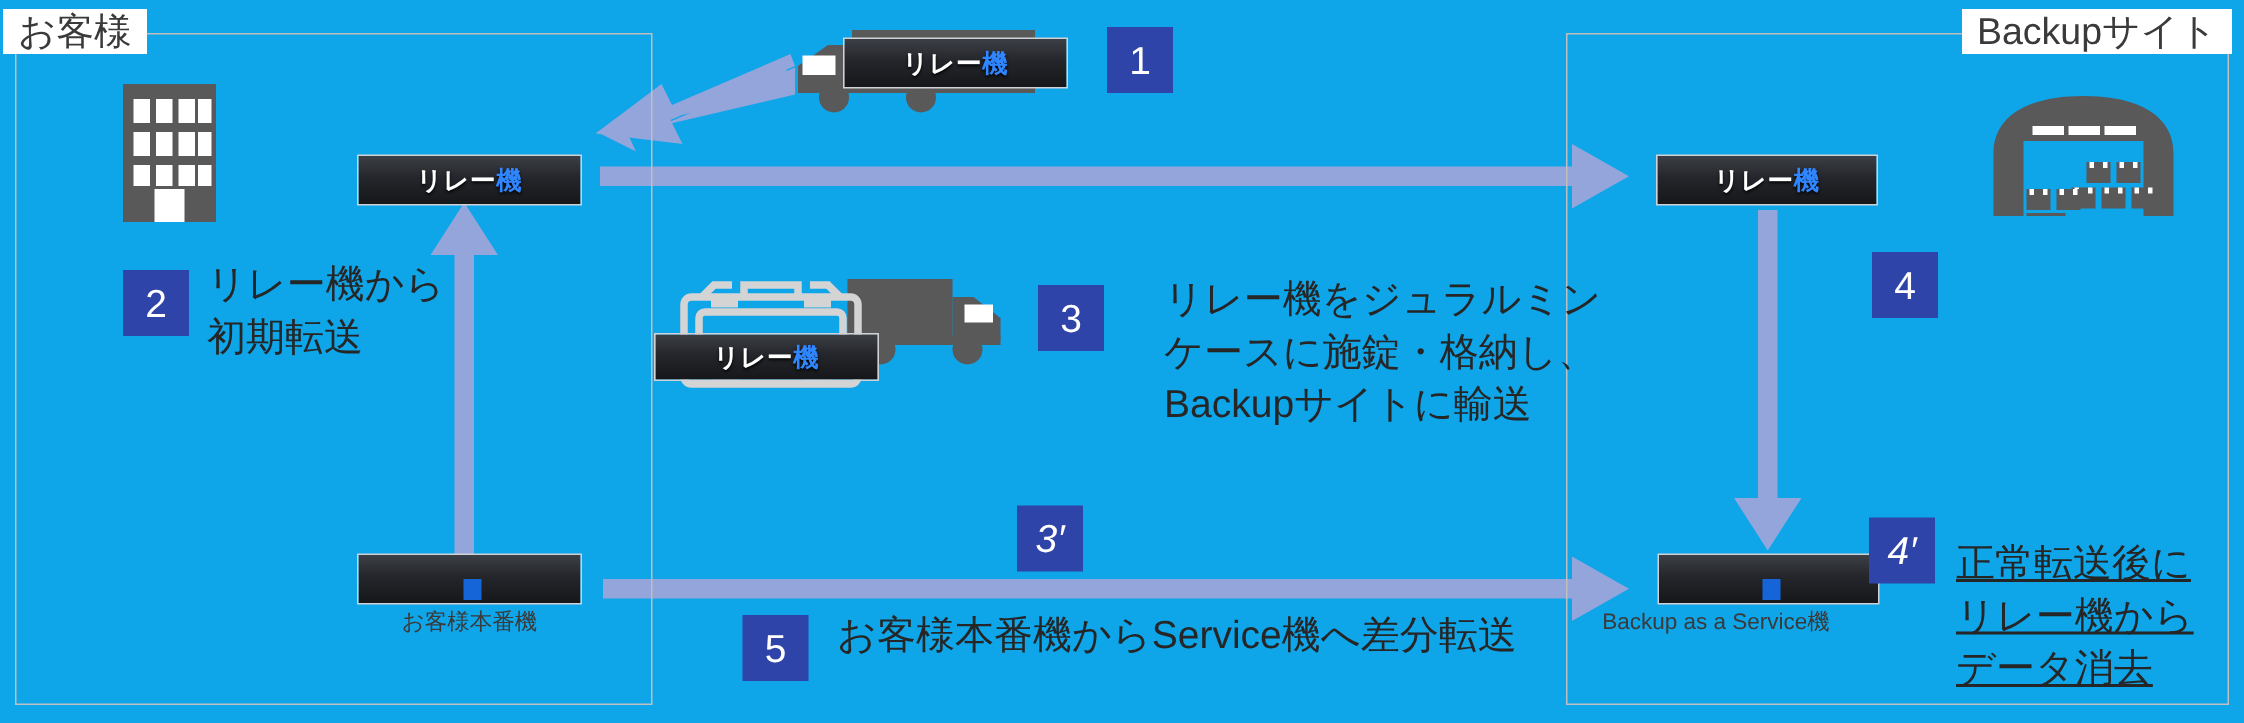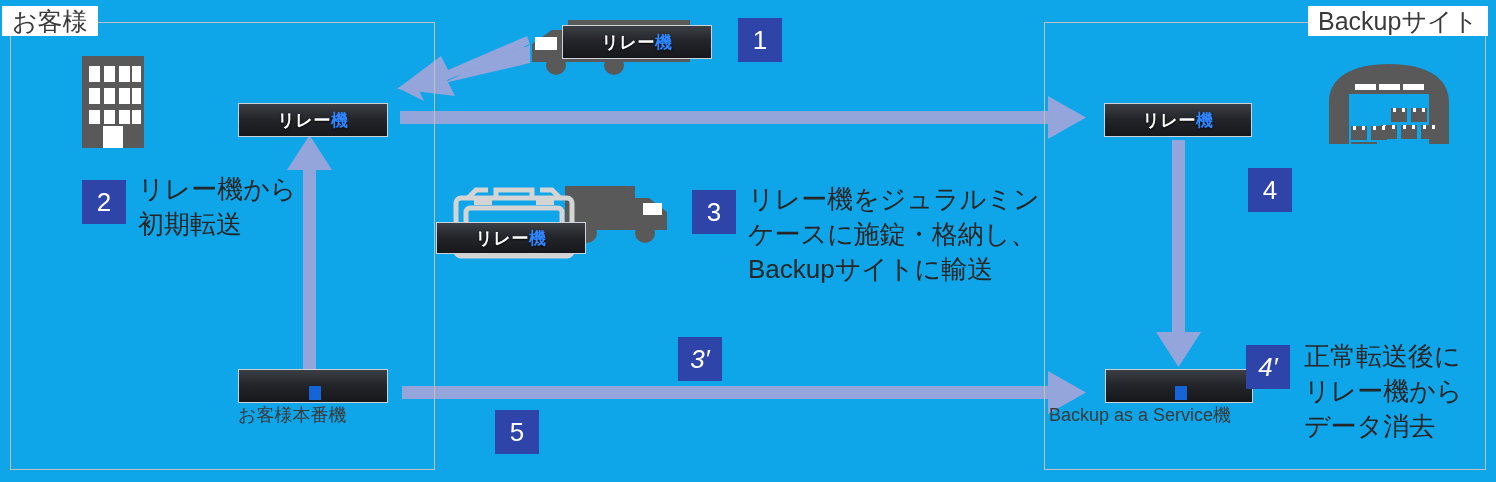--- a/index.html
+++ b/index.html
@@ -55,23 +55,24 @@
     position: absolute;
     font-size: 26px;
     line-height: 35px;
     color: #262626;
     white-space: pre-line;
   }
 
   
   .device-caption {
     position: absolute;
-    font-size: 18px;
+    font-size: 15px;
     line-height: 18px;
     color: #3a3a3a;
+    text-align: center;
     white-space: nowrap;
   }
 
   
   .server {
     position: absolute;
     box-sizing: border-box;
     background: linear-gradient(180deg, #3c3f45 0%, #24262b 45%, #15171a 100%);
     border: 1px solid #cfd2d6;
     display: flex;
@@ -368,28 +369,29 @@
   </div>
   <div class="device-caption" style="left:1049px; top:406px; width:190px;">Backup as a Service機</div>
 
   <div class="chip" style="left:738px; top:18px;">1</div>
 
   <div class="chip" style="left:82px; top:180px;">2</div>
   <div class="caption" style="left:138px; top:172px;">リレー機から
 初期転送</div>
 
   <div class="chip" style="left:692px; top:190px;">3</div>
-  <div class="caption" style="left:748px; top:182px;">リレー機をジュラルミン
+  <div class="caption" style="left:776px; top:182px;">リレー機をジュラルミン
 ケースに施錠・格納し、
 Backupサイトに輸送</div>
 
   <div class="chip prime" style="left:678px; top:337px;">3′</div>
 
   <div class="chip" style="left:1248px; top:168px;">4</div>
 
   <div class="chip prime" style="left:1246px; top:345px;">4′</div>
-  <div class="caption" style="left:1304px; top:339px;">正常転送後に
+  <div class="caption" style="left:1304px; top:358px;text-decoration:underline;">正常転送後に
 リレー機から
 データ消去</div>
 
   <div class="chip" style="left:495px; top:410px;">5</div>
+  <div class="caption" style="left:558px; top:406px;">お客様本番機からService機へ差分転送</div>
 
 </div>
 
 </body></html>

